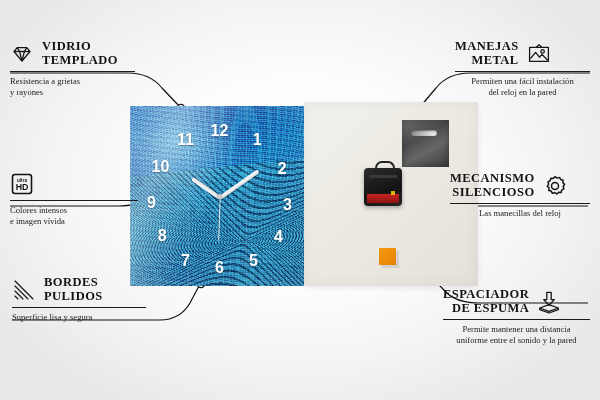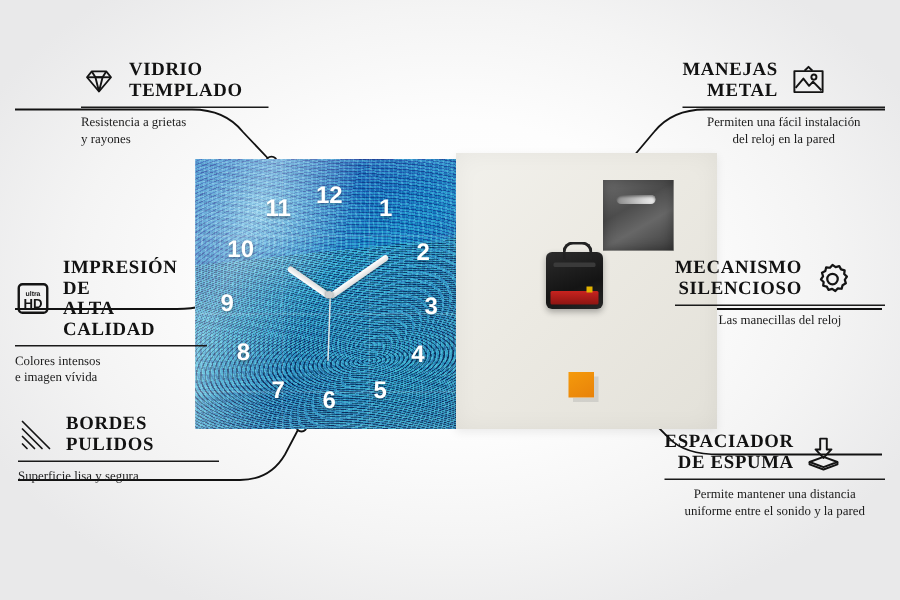--- a/index.html
+++ b/index.html
@@ -189,21 +189,21 @@
       </div>
       <div class="mech">
         <div class="loop"></div>
         <div class="slotline"></div>
         <div class="batt"></div>
       </div>
       <div class="foam"></div>
     </div>
   </div>
 
-  <div class="callout left" style="left:10px;top:40px;width:125px;margin-left:44px;">
+  <div class="callout left" style="left:10px;top:40px;width:125px;">
     <div class="head">
       <svg class="ico" viewBox="0 0 24 24">
         <g fill="none" stroke="#141414" stroke-width="1.25" stroke-linejoin="round">
           <path d="M4 9.5 L7.2 5.6 H16.8 L20 9.5 L12 19 Z"></path>
           <path d="M4 9.5 H20"></path>
             <path d="M7.2 5.6 L9.6 9.5 L12 19"></path>
             <path d="M16.8 5.6 L14.4 9.5 L12 19"></path>
           <path d="M9.6 9.5 H14.4"></path>
         </g>
       </svg>
@@ -217,24 +217,20 @@
     <div class="desc">y rayones</div>
   </div>
 
   <div class="callout left" style="left:10px;top:172px;width:128px;">
     <div class="head">
       <svg class="ico" viewBox="0 0 24 24">
         <rect x="2.5" y="2.5" width="19" height="19" rx="2.5" fill="none" stroke="#141414" stroke-width="1.6"></rect>
         <text x="12" y="10.2" text-anchor="middle" font-family="Liberation Sans, sans-serif" font-size="4.6" font-weight="700" fill="#141414">ultra</text>
         <text x="12" y="18.4" text-anchor="middle" font-family="Liberation Sans, sans-serif" font-size="8.8" font-weight="700" fill="#141414">HD</text>
       </svg>
-      <div>
-        <div class="title">IMPRESIÓN DE</div>
-        <div class="title">ALTA CALIDAD</div>
-      </div>
     </div>
     <div class="rule"></div>
     <div class="desc">Colores intensos</div>
     <div class="desc">e imagen vívida</div>
   </div>
 
   <div class="callout left" style="left:12px;top:276px;width:134px;">
     <div class="head">
       <svg class="ico" viewBox="0 0 24 24">
         <g stroke="#141414" stroke-width="1.15" stroke-linecap="round">

